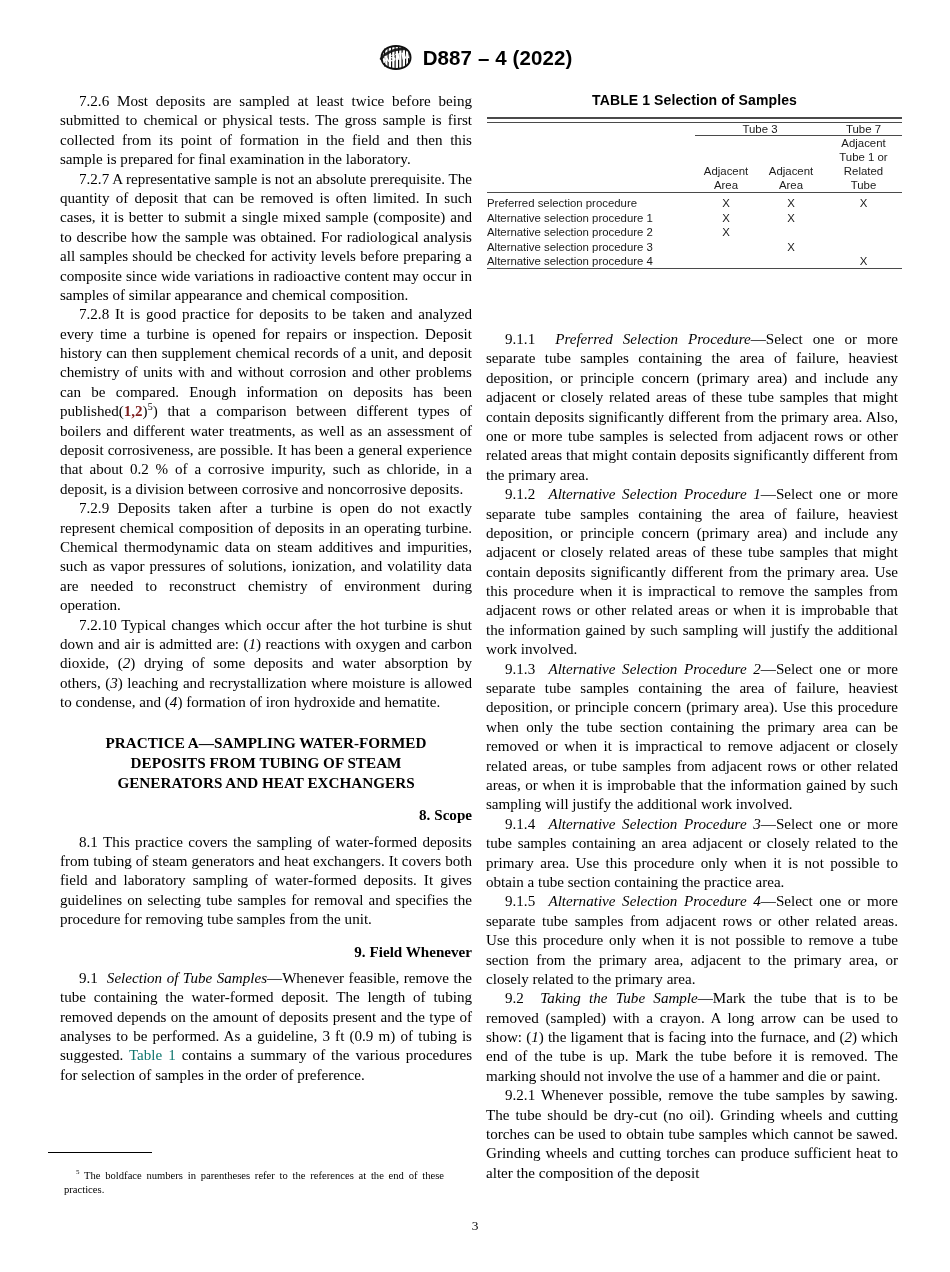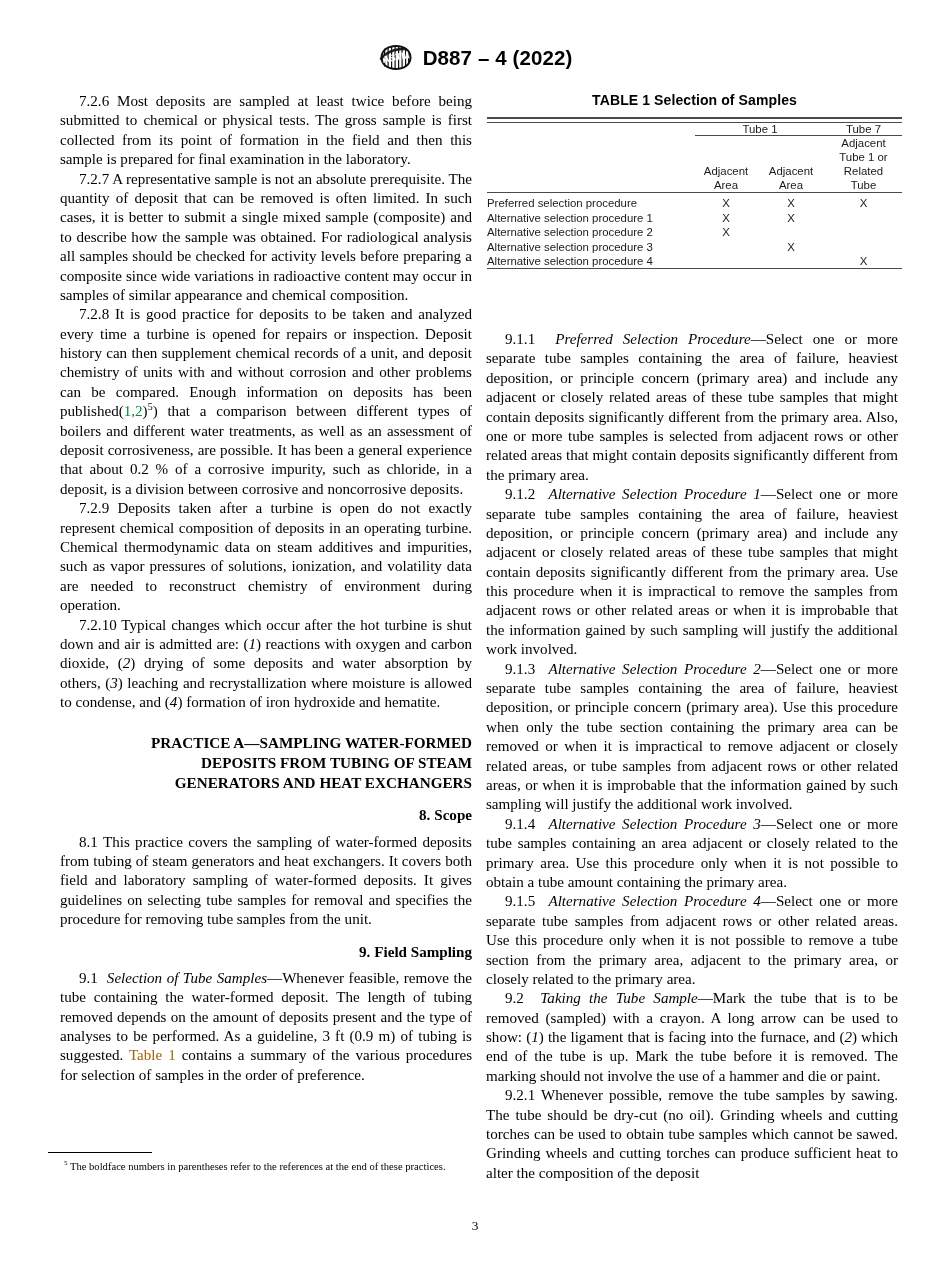--- a/index.html
+++ b/index.html
@@ -70,50 +70,50 @@
     text-align: right;
   }
   .sec-head .num { margin-right: 4px; }
 
   .spacer-sm { height: 7px; }
   .spacer-md { height: 13px; }
   .spacer-lg { height: 20px; }
 
   .practice-title {
     margin: 0;
-    text-align: right;
+    text-align: center;
     font-weight: bold;
     font-size: 15.2px;
     line-height: 1.33;
     text-indent: 0;
   }
 
   i, .it { font-style: italic; }
   .ref-bold {
-    font-weight: normal;
-    color: #15803d;
+    font-weight: bold;
+    color: #7f1d1d;
   }
   .sup { font-size: 0.66em; vertical-align: super; line-height: 0; }
-  .link-red { color: #a16207; }
+  .link-red { color: #0f766e; }
 
   
   .footnote-wrap {
     position: absolute;
     left: 48px;
     top: 1152px;
     width: 412px;
   }
   .footnote-rule {
     width: 104px;
     height: 0;
     border-top: 1px solid #000;
     margin: 0 0 7px 0;
   }
   .footnote-text {
-    margin: 4px;
+    margin: 16px;
     font-size: 10.6px;
     line-height: 1.28;
     text-align: justify;
     text-indent: 12px;
   }
 
   
   .table-block {
     position: absolute;
     left: 487px;
@@ -247,21 +247,21 @@
   <div class="spacer-md"></div>
 
   <p class="sec-head"><span class="num">8.</span><span>Scope</span></p>
 
   <div class="spacer-sm"></div>
 
   <p class="para">8.1  This practice covers the sampling of water-formed deposits from tubing of steam generators and heat exchangers. It covers both field and laboratory sampling of water-formed deposits. It gives guidelines on selecting tube samples for removal and specifies the procedure for removing tube samples from the unit.</p>
 
   <div class="spacer-md"></div>
 
-  <p class="sec-head"><span class="num">9.</span><span>Field Sampling</span></p>
+  <p class="sec-head"><span class="num">9.</span><span>Field Whenever</span></p>
 
   <div class="spacer-sm"></div>
 
   <p class="para"><span>9.1</span><span>&nbsp;&nbsp;</span><i>Selection of Tube Samples</i><span>—Whenever feasible, remove the tube containing the water-formed deposit. The length of tubing removed depends on the amount of deposits present and the type of analyses to be performed. As a guideline, 3 ft (0.9 m) of tubing is suggested. </span><span class="link-red">Table 1</span><span> contains a summary of the various procedures for selection of samples in the order of preference.</span></p>
 
 </div>
 
 <div class="footnote-wrap">
   <div class="footnote-rule"></div>
   <p class="footnote-text"><span class="sup">5</span><span> The boldface numbers in parentheses refer to the references at the end of these practices.</span></p>
@@ -275,21 +275,21 @@
         <col class="c-1">
         <col class="c-2">
         <col class="c-3">
     </colgroup>
     <tbody>
       <tr class="rule-top">
         <td colspan="4"></td>
       </tr>
       <tr class="grp-row">
         <td></td>
-        <td class="grp" colspan="2">Tube 1</td>
+        <td class="grp" colspan="2">Tube 3</td>
         <td class="grp">Tube 7</td>
       </tr>
       <tr class="sub-row">
         <td></td>
         <td>
           <span>Adjacent</span><br>
           <span>Area</span>
         </td>
         <td>
           <span>Adjacent</span><br>
@@ -345,21 +345,21 @@
 </div>
 
 <div class="col col-right" style="top:330px;">
 
   <p class="para"><span>9.1.1</span><span>&nbsp;&nbsp;</span><i>Preferred Selection Procedure</i><span>—Select one or more separate tube samples containing the area of failure, heaviest deposition, or principle concern (primary area) and include any adjacent or closely related areas of these tube samples that might contain deposits significantly different from the primary area. Also, one or more tube samples is selected from adjacent rows or other related areas that might contain deposits significantly different from the primary area.</span></p>
 
   <p class="para"><span>9.1.2</span><span>&nbsp;&nbsp;</span><i>Alternative Selection Procedure 1</i><span>—Select one or more separate tube samples containing the area of failure, heaviest deposition, or principle concern (primary area) and include any adjacent or closely related areas of these tube samples that might contain deposits significantly different from the primary area. Use this procedure when it is impractical to remove the samples from adjacent rows or other related areas or when it is improbable that the information gained by such sampling will justify the additional work involved.</span></p>
 
   <p class="para"><span>9.1.3</span><span>&nbsp;&nbsp;</span><i>Alternative Selection Procedure 2</i><span>—Select one or more separate tube samples containing the area of failure, heaviest deposition, or principle concern (primary area). Use this procedure when only the tube section containing the primary area can be removed or when it is impractical to remove adjacent or closely related areas, or tube samples from adjacent rows or other related areas, or when it is improbable that the information gained by such sampling will justify the additional work involved.</span></p>
 
-  <p class="para"><span>9.1.4</span><span>&nbsp;&nbsp;</span><i>Alternative Selection Procedure 3</i><span>—Select one or more tube samples containing an area adjacent or closely related to the primary area. Use this procedure only when it is not possible to obtain a tube amount containing the primary area.</span></p>
+  <p class="para"><span>9.1.4</span><span>&nbsp;&nbsp;</span><i>Alternative Selection Procedure 3</i><span>—Select one or more tube samples containing an area adjacent or closely related to the primary area. Use this procedure only when it is not possible to obtain a tube section containing the practice area.</span></p>
 
   <p class="para"><span>9.1.5</span><span>&nbsp;&nbsp;</span><i>Alternative Selection Procedure 4</i><span>—Select one or more separate tube samples from adjacent rows or other related areas. Use this procedure only when it is not possible to remove a tube section from the primary area, adjacent to the primary area, or closely related to the primary area.</span></p>
 
   <p class="para"><span>9.2</span><span>&nbsp;&nbsp;</span><i>Taking the Tube Sample</i><span>—Mark the tube that is to be removed (sampled) with a crayon. A long arrow can be used to show: (</span><i>1</i><span>) the ligament that is facing into the furnace, and (</span><i>2</i><span>) which end of the tube is up. Mark the tube before it is removed. The marking should not involve the use of a hammer and die or paint.</span></p>
 
   <p class="para">9.2.1  Whenever possible, remove the tube samples by sawing. The tube should be dry-cut (no oil). Grinding wheels and cutting torches can be used to obtain tube samples which cannot be sawed. Grinding wheels and cutting torches can produce sufficient heat to alter the composition of the deposit</p>
 
 </div>
 
 <div class="page-number">3</div>

